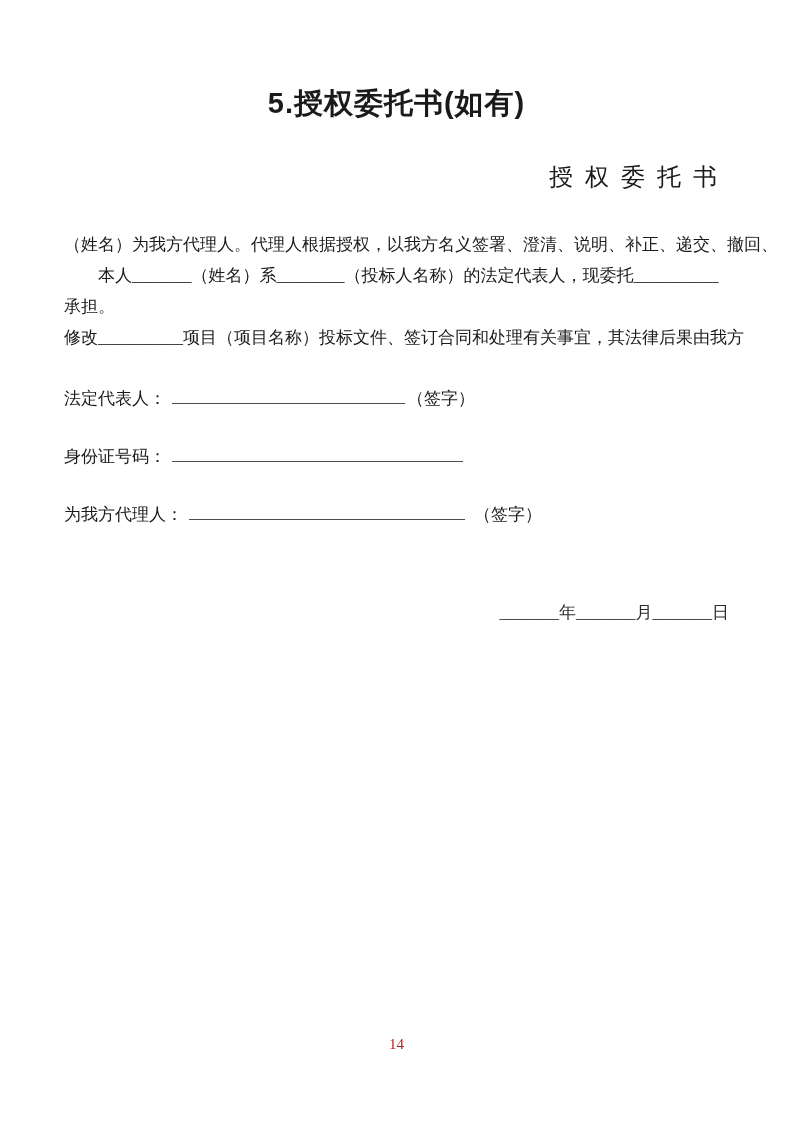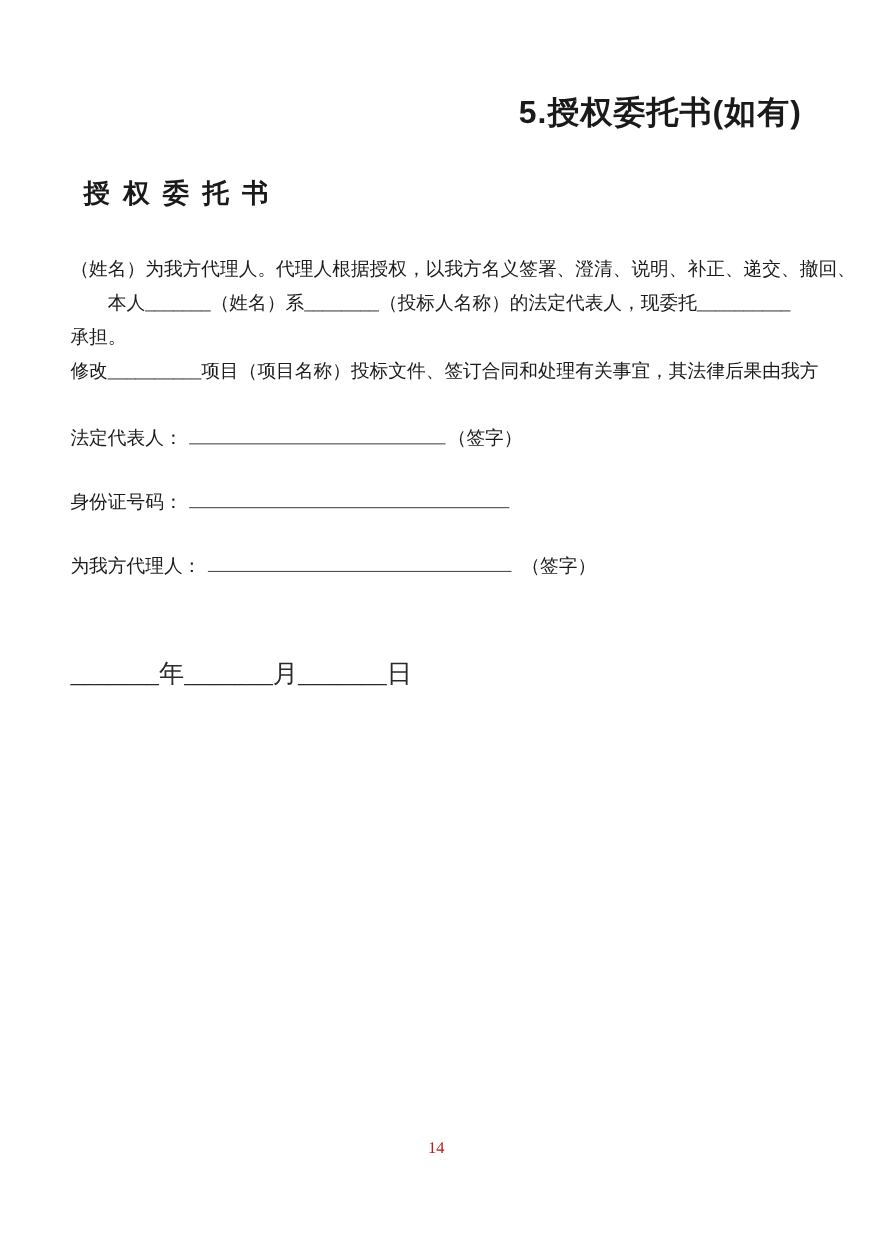--- a/index.html
+++ b/index.html
@@ -10,32 +10,32 @@
     height: 1122px;
     margin: 0 auto;
     background: #ffffff;
     color: #1a1a1a;
     font-family: "Liberation Serif", "DejaVu Serif", serif;
     overflow: hidden;
     padding: 0 64px;
   }
   .section-title {
     margin-top: 86px;
-    text-align: right;
+    text-align: center;
     font-family: "Liberation Sans", "DejaVu Sans", sans-serif;
     font-size: 29px;
     font-weight: bold;
     line-height: 35px;
     letter-spacing: 1px;
   }
   .doc-title {
     margin-top: 42px;
-    text-align: left;
+    text-align: right;
     font-size: 24px;
-    font-weight: bold;
+    font-weight: normal;
     line-height: 28px;
     letter-spacing: 12px;
     padding-left: 12px; 
   }
   .body-text {
     margin-top: 38px;
     font-size: 17px;
     line-height: 31px;
   }
   .body-line { white-space: nowrap; }
@@ -51,23 +51,24 @@
   .blank {
     display: inline-block;
     border-bottom: 1.5px solid #4d4d4d;
     margin-left: 6px;
   }
   .suffix { margin-left: 2px; }
   .suffix.gap { margin-left: 9px; }
   .suffix.nogap { margin-left: 0; }
   .date-line {
     margin-top: 74px;
-    font-size: 23px;
+    font-size: 17px;
     line-height: 24px;
     color: #2a2a2a;
+    text-align: right;
   }
   .page-number {
     position: absolute;
     top: 1036px;
     left: 0;
     width: 100%;
     text-align: center;
     font-size: 15px;
     color: #b91c1c;
   }

